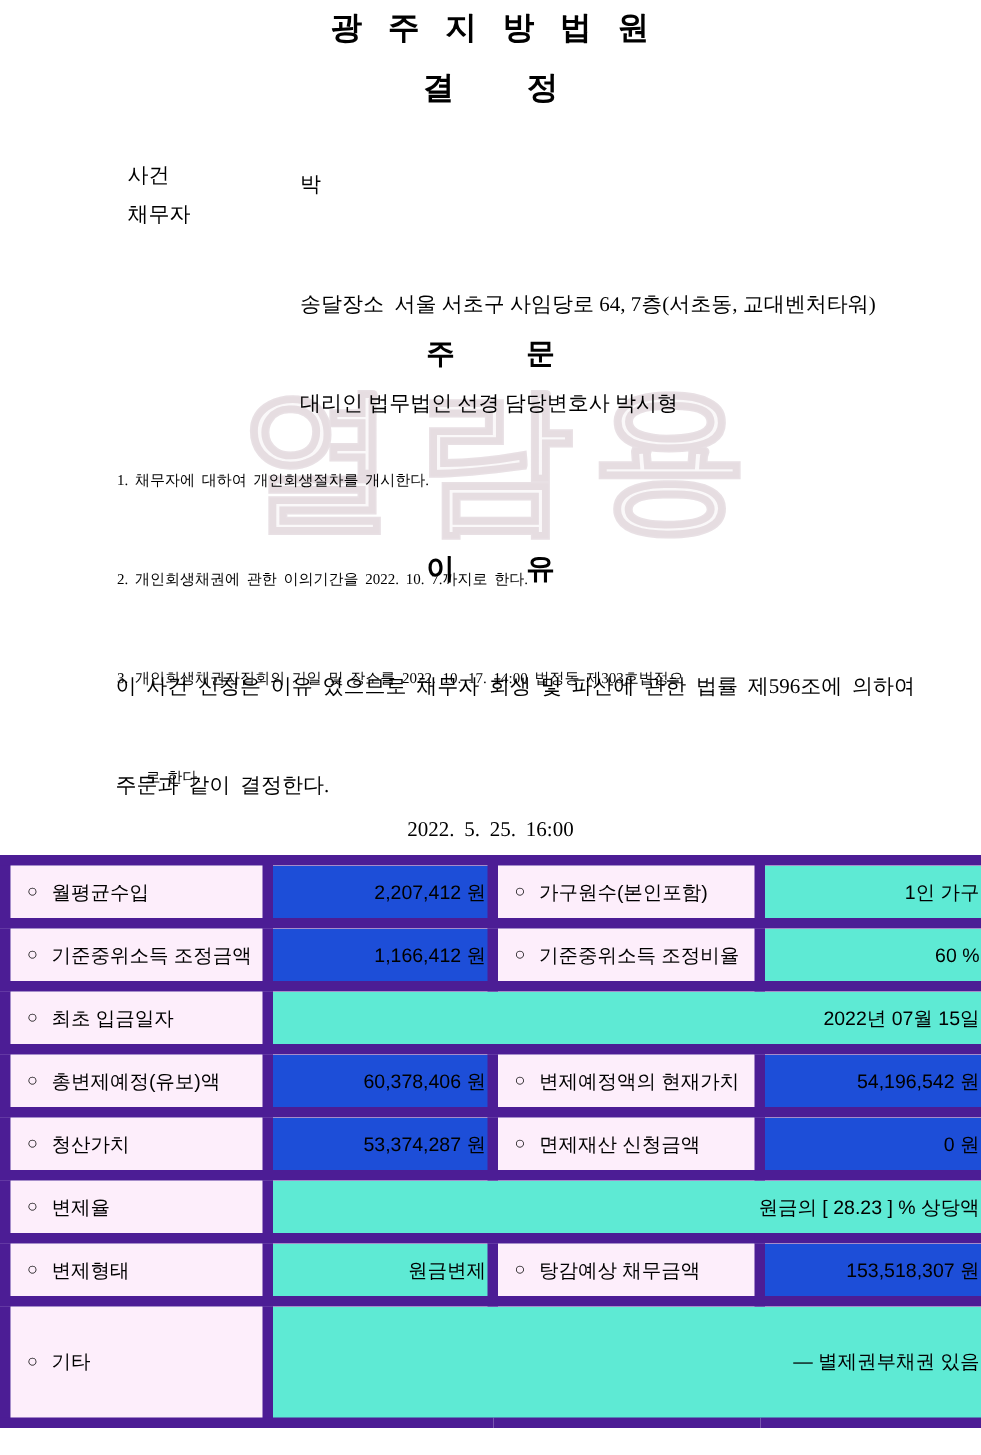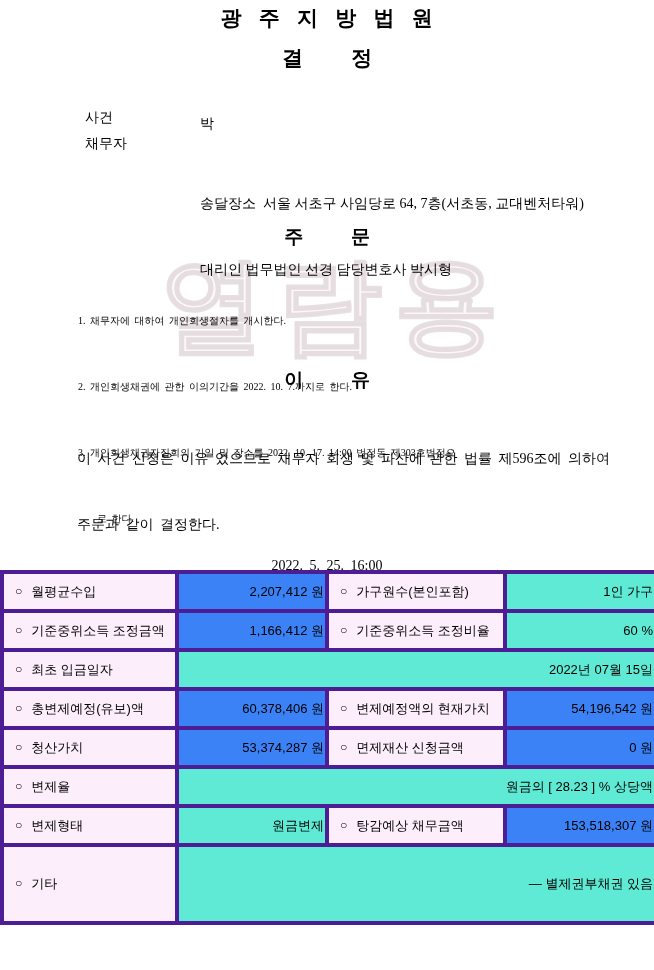--- a/index.html
+++ b/index.html
@@ -17,43 +17,43 @@
   .case-row .val{position:absolute;left:129px;top:0;white-space:pre;}
   .row-case{top:88px;}
   .row-debtor{top:114px;}
   .service-block{top:149px;left:200px;font-size:14px;line-height:22px;}
   .sec-title{font-size:19px;line-height:24px;font-weight:bold;word-spacing:43px;}
   .order-title{top:225px;}
   .order-items{top:266px;left:78px;font-size:10px;line-height:22px;word-spacing:2px;}
   .order-items .cont{padding-left:19px;}
   .reason-title{top:368px;}
   .reason-block{top:404px;left:77px;font-size:14px;line-height:22px;word-spacing:3px;}
-  .datetime{top:556px;font-size:14px;line-height:20px;word-spacing:3px;}
+  .datetime{top:544px;font-size:14px;line-height:20px;word-spacing:3px;}
   .watermark{
     top:253px;left:160px;z-index:0;
     font-size:105px;font-weight:bold;letter-spacing:12px;line-height:1;
     color:rgba(226,214,219,0.16);
     -webkit-text-stroke:2px rgba(213,198,205,0.55);
     pointer-events:none;
   }
   .fg{z-index:1;}
   
   .tbl-wrap{position:absolute;top:570px;left:0;width:654px;z-index:1;}
   table.summary{
     width:654px;table-layout:fixed;border-collapse:collapse;
     font-family:"Liberation Sans","DejaVu Sans",sans-serif;
     font-size:13px;color:#000;
   }
   table.summary td{
-    border:4px solid #4c1d95;height:33px;vertical-align:middle;
+    border:7px solid #4c1d95;height:33px;vertical-align:middle;
     overflow:hidden;white-space:pre;
   }
   table.summary tr.tall td{height:72px;}
   td.lab{background:#fdeefb;padding-left:11px;}
-  td.val-r{background:#3b82f6;text-align:right;}
+  td.val-r{background:#1d4ed8;text-align:right;}
   td.val-l{background:#5eead4;text-align:right;padding-left:12px;}
   .mk{font-size:12px;margin-right:9px;position:relative;top:-1px;}
 </style>
 </head>
 <body>
 
 <div class="page">
 
   <div class="abs watermark">열람용</div>
 

